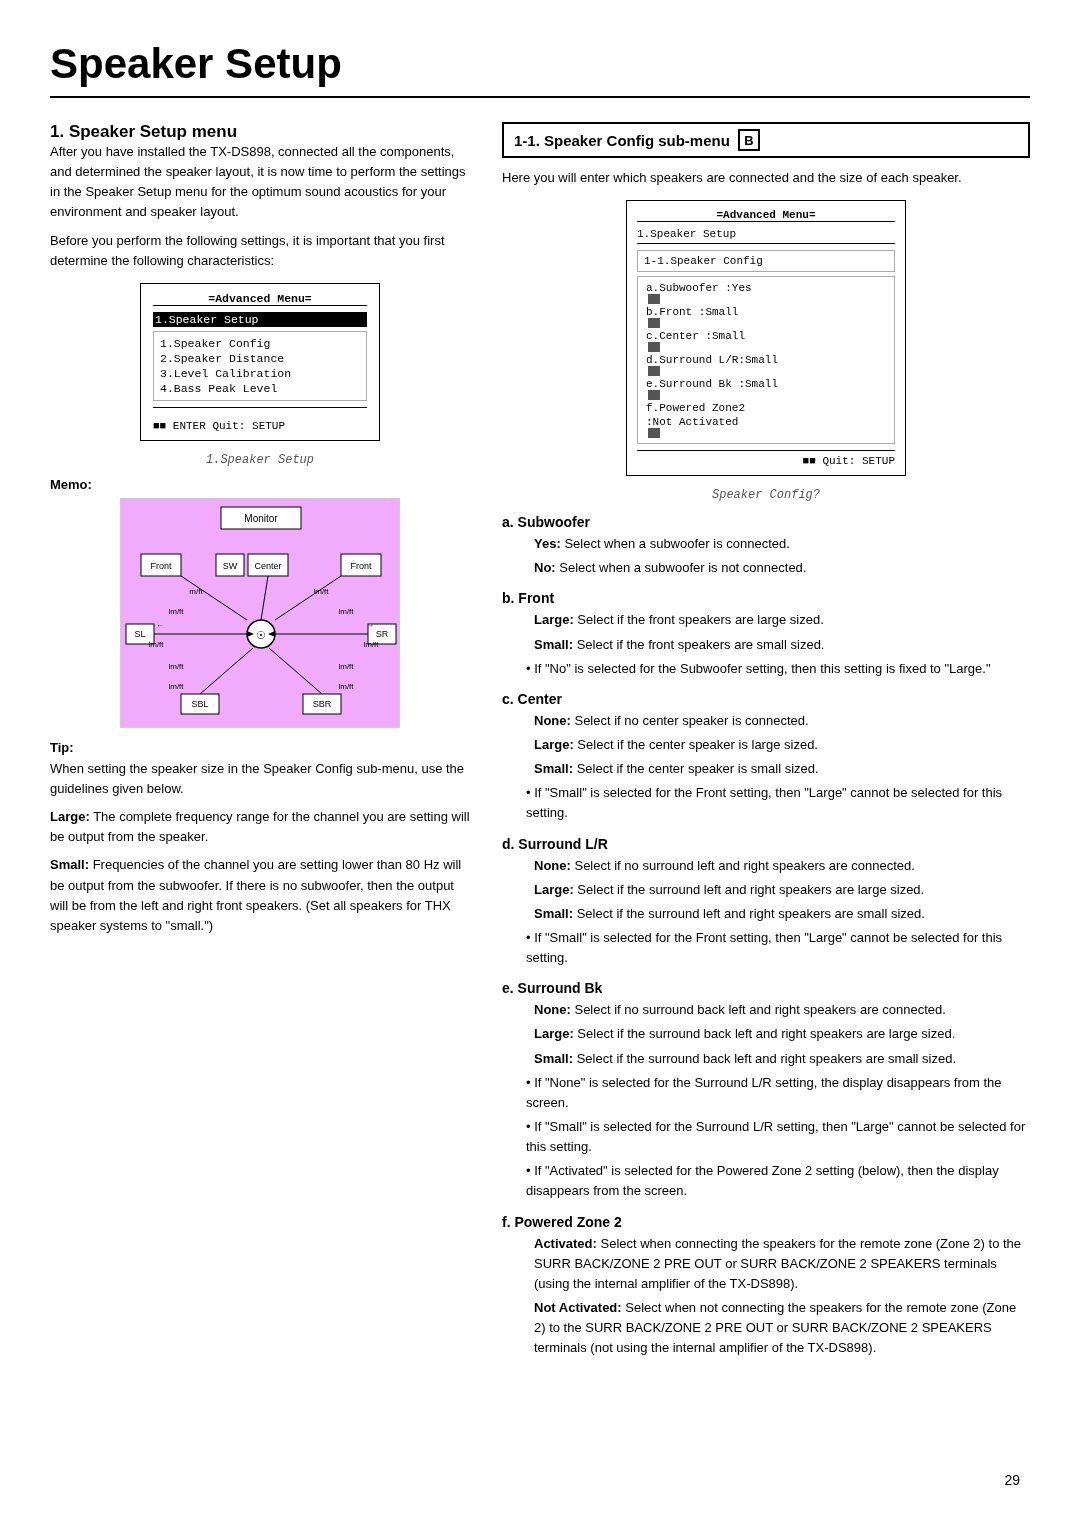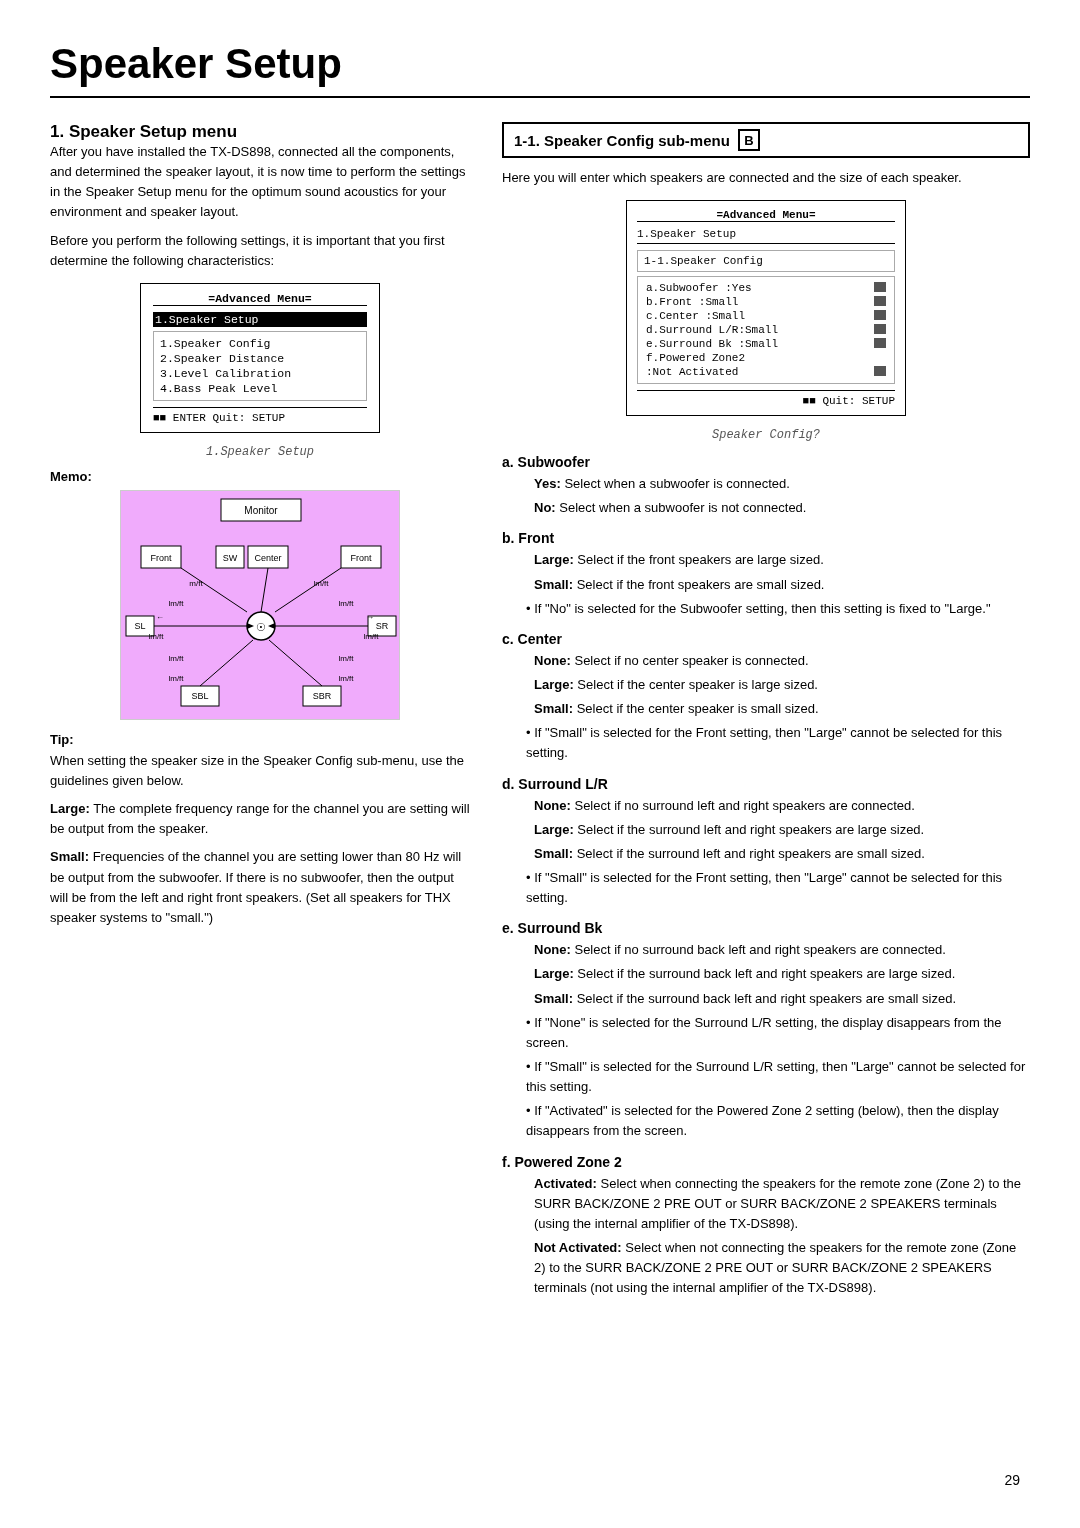--- a/index.html
+++ b/index.html
@@ -78,21 +78,21 @@
       padding: 1px 0;
     }
     .menu-box .menu-item.selected {
       background: #000;
       color: #fff;
       padding-left: 2px;
     }
     .menu-box .menu-footer {
       border-top: 1px solid #000;
       margin-top: 6px;
-      padding-top: 4px;
+      padding-top: 12px;
       font-size: 11px;
     }
     .menu-caption {
       font-family: 'Courier New', Courier, monospace;
       font-size: 12px;
       text-align: center;
       color: #555;
       margin-bottom: 10px;
       font-style: italic;
     }
@@ -146,20 +146,21 @@
     }
     .config-menu-box .sub-title {
       border-bottom: 1px solid #000;
       margin-bottom: 6px;
       padding-bottom: 3px;
     }
     .config-menu-box .menu-row {
       padding: 1px 2px;
       display: flex;
       justify-content: space-between;
+      flex-direction: column;
     }
     .config-menu-box .menu-footer {
       border-top: 1px solid #000;
       margin-top: 6px;
       padding-top: 4px;
       font-size: 11px;
       text-align: right;
     }
     .icon-sq {
       display: inline-block;

